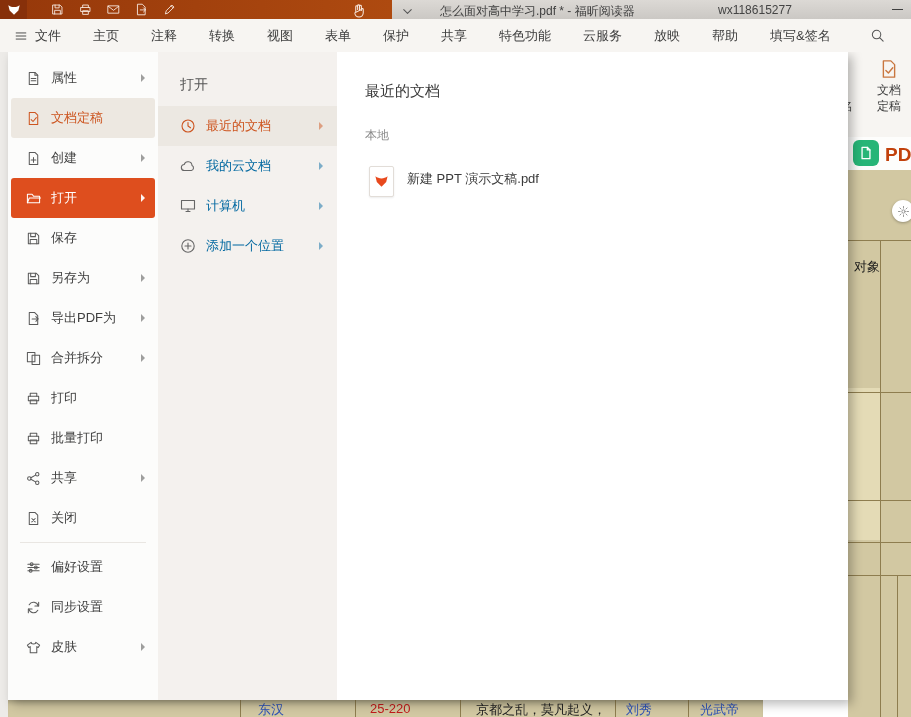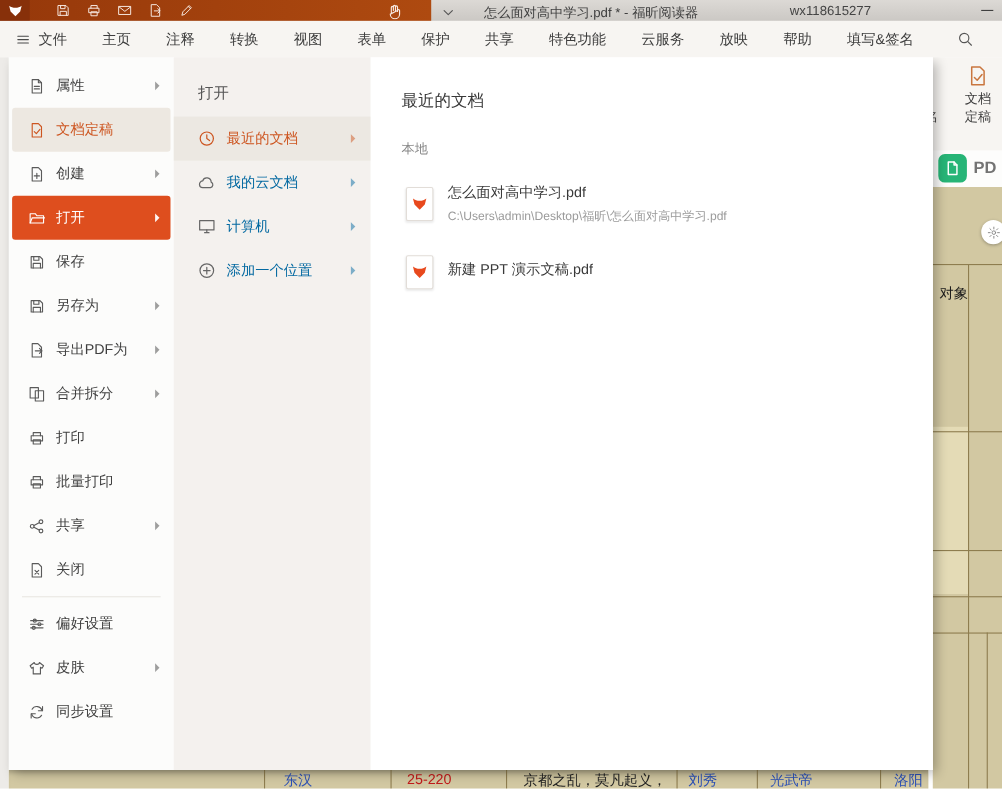--- a/index.html
+++ b/index.html
@@ -47,33 +47,33 @@
                  background:#F7F5F2; overflow:hidden; }
   .partial-char { position:absolute; left:-7px; top:46px; font-size:12px; color:#444; }
   .finalize-btn { position:absolute; left:20px; top:7px; width:42px; text-align:center; cursor:pointer; }
   .finalize-btn svg { width:20px; height:20px; color:#C9763F; }
   .rb-line { font-size:12px; color:#3D3D3D; line-height:16px; }
 
   .pdf-widget { position:absolute; left:848px; top:137px; width:63px; height:33px; background:#FDFDFC; }
   .pdf-badge { position:absolute; left:5px; top:3px; width:26px; height:26px; border-radius:6px;
                background:#27B577; display:flex; align-items:center; justify-content:center; color:#fff; }
   .pdf-badge svg { width:14px; height:14px; stroke-width:1.5; }
-  .pd-text { position:absolute; left:37px; top:7px; font-weight:bold; font-size:15px; color:#737373; }
+  .pd-text { position:absolute; left:37px; top:7px; font-weight:bold; font-size:19px; color:#c2410c; }
 
   .doc-area { position:absolute; left:848px; top:170px; width:63px; height:547px;
               background:#D2C8A2; overflow:hidden; }
   .patch { position:absolute; left:0; top:218px; width:32px; height:152px; background:#E4DBB6; }
   .vline, .hline, .svline { position:absolute; background:#8E7D4F; }
   .gear-btn { position:absolute; left:44px; top:30px; width:22px; height:22px; border-radius:50%;
               background:#fff; box-shadow:0 1px 3px rgba(0,0,0,.3); display:flex;
               align-items:center; justify-content:center; color:#8A8A8A; cursor:pointer; }
   .gear-btn svg { width:13px; height:13px; }
   .object-label { position:absolute; left:6px; top:88px; font-size:13px; color:#1A1A1A;text-align:right; }
 
-  .doc-strip { position:absolute; left:8px; top:700px; width:836px; height:17px;
+  .doc-strip { position:absolute; left:8px; top:700px; width:755px; height:17px;
                background:#D2C8A2; overflow:hidden;
                box-shadow:inset 0 5px 5px -3px rgba(0,0,0,.22); }
   .strip-text { position:absolute; top:1px; font-size:13px; white-space:nowrap; }
   .c-blue { color:#2B50B5; } .c-red { color:#C11A1A; } .c-dark { color:#222; }
 
   
   .backstage { position:absolute; left:8px; top:52px; width:840px; height:648px; display:flex;
                z-index:10; box-shadow:4px 4px 10px rgba(0,0,0,.28);align-items:center; }
   .bs-sidebar { width:150px; height:100%; background:#FCFCFB; padding-top:6px; flex:none; }
   .bs-item { height:40px; display:flex; align-items:center; padding:0 10px 0 15px;
@@ -428,30 +428,30 @@
     </div>
     <div class="bs-divider"></div>
     <div class="bs-item">
       <svg class="ic">
           <use href="#i-sliders"></use>
         </svg>
       <span class="lbl">偏好设置</span>
     </div>
     <div class="bs-item">
       <svg class="ic">
+          <use href="#i-sync"></use>
+        </svg>
+      <span class="lbl">同步设置</span>
+    </div>
+    <div class="bs-item">
+      <svg class="ic">
           <use href="#i-shirt"></use>
         </svg>
       <span class="lbl">皮肤</span>
       <span class="arrow"></span>
-    </div>
-    <div class="bs-item">
-      <svg class="ic">
-          <use href="#i-sync"></use>
-        </svg>
-      <span class="lbl">同步设置</span>
     </div>
   </div>
 
   <div class="bs-open">
     <div class="bs-open-title">打开</div>
     <div class="bs-open-item selected">
       <svg class="ic">
           <use href="#i-clock"></use>
         </svg>
       <span class="lbl">最近的文档</span>
@@ -483,29 +483,18 @@
   <div class="bs-recent">
     <div class="bs-recent-title">最近的文档</div>
     <div class="bs-recent-section">本地</div>
     <div class="doc-item">
       <div class="doc-icon">
         <svg class="ic solid">
             <use href="#i-fox"></use>
           </svg>
       </div>
       <div class="doc-meta">
-        <div class="doc-name">怎么面对高中学习.pdf</div>
-        <div class="doc-path">C:\Users\admin\Desktop\福昕\怎么面对高中学习.pdf</div>
-      </div>
-    </div>
-    <div class="doc-item">
-      <div class="doc-icon">
-        <svg class="ic solid">
-            <use href="#i-fox"></use>
-          </svg>
-      </div>
-      <div class="doc-meta">
         <div class="doc-name">新建 PPT 演示文稿.pdf</div>
       </div>
     </div>
   </div>
 
 </div>
 
 </body></html>

